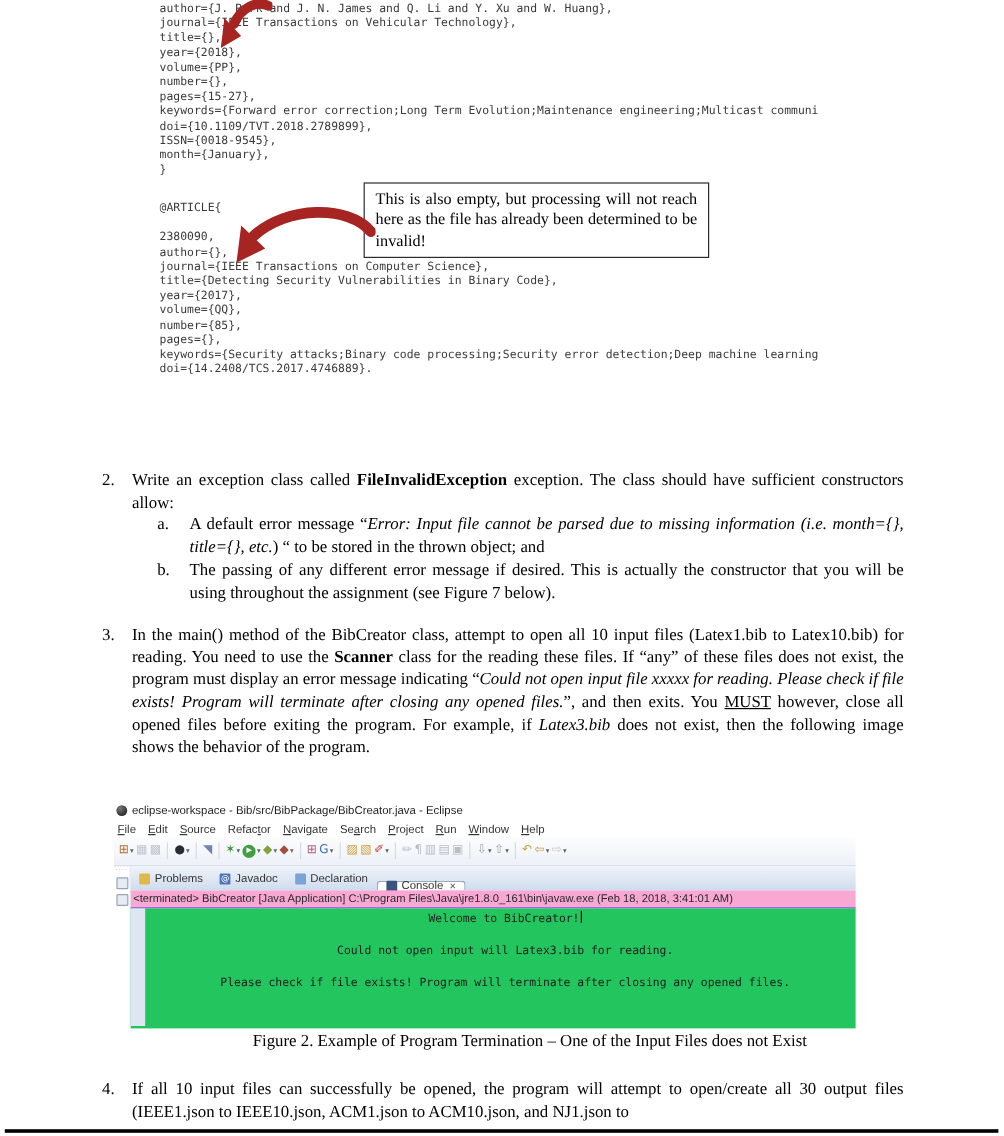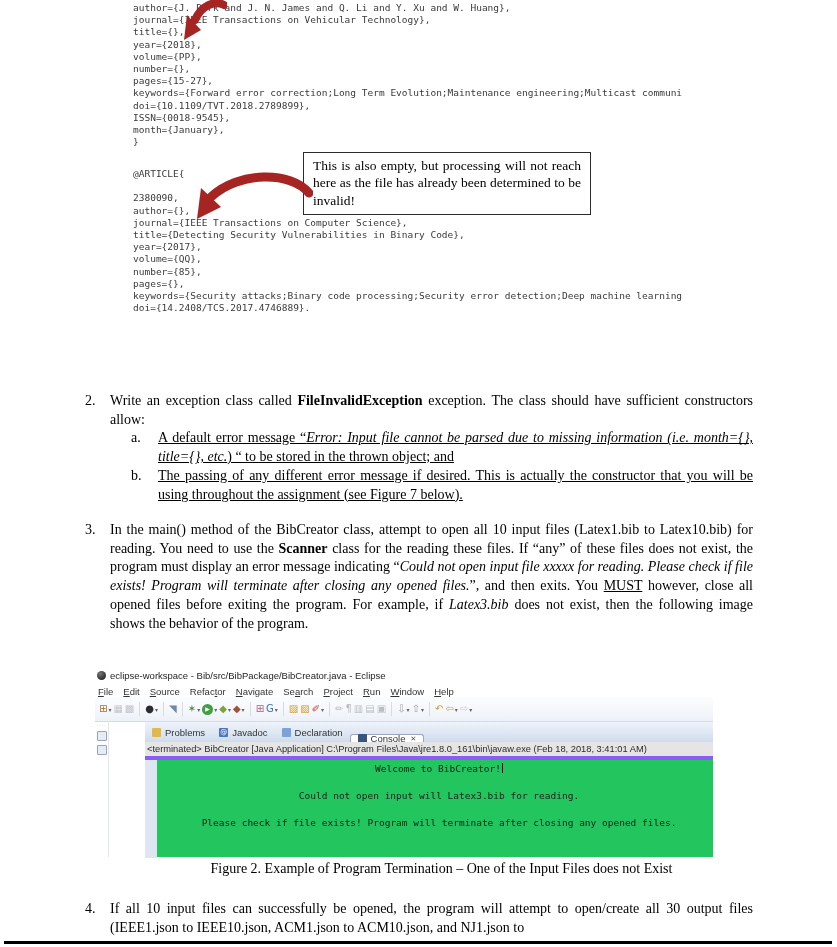--- a/index.html
+++ b/index.html
@@ -24,45 +24,45 @@
   .fig-caption{position:absolute;left:0;width:837px;text-align:center;font-size:14px;}
   #cap1{top:337px;}
   #cap2{top:861px;padding-left:23px;}
 
   
   .numbered{position:absolute;left:85px;width:668px;font-size:14px;line-height:18.7px;}
   .num{position:absolute;left:0;top:0;}
   .ntext{margin-left:25px;text-align:justify;}
   .sub{position:relative;margin-left:46px;}
   .sublabel{position:absolute;left:0;top:0;}
-  .subtext{margin-left:27px;text-align:justify;text-decoration:underline;}
+  .subtext{margin-left:27px;text-align:justify;}
 
   
   #eclipse{position:absolute;left:95px;top:668px;width:618px;font-family:"Liberation Sans",sans-serif;}
   .e-title{height:14px;display:flex;align-items:center;font-size:9.5px;color:#1e1e1e;}
   .e-logo{width:9px;height:9px;border-radius:50%;background:radial-gradient(circle at 35% 30%,#777,#111);margin:0 4px 0 2px;flex:0 0 auto;}
   .e-menu{height:15px;display:flex;align-items:flex-end;font-size:9.5px;color:#333;padding-left:3px;}
   .mi{margin-right:10px;cursor:default;}
   .e-toolbar{height:24px;display:flex;align-items:center;background:linear-gradient(#fdfdfe,#edf1f8);border-bottom:1px solid #d5dbe5;padding-left:3px;}
   .tbtn{display:inline-flex;align-items:center;margin:0 1px;}
   .tglyph{font-size:10px;line-height:12px;font-family:"DejaVu Sans",sans-serif;}
   .runbtn .tglyph{width:11px;height:11px;border-radius:50%;background:#3fa040;font-size:6px;display:inline-flex;align-items:center;justify-content:center;}
   .tcaret{font-size:6px;color:#666;margin-left:1px;}
   .tsep{width:1px;height:14px;background:#d8dce2;margin:0 4px;display:inline-block;}
-  .e-main{display:flex;height:135px;gap:36px;}
+  .e-main{display:flex;height:135px;}
   .e-rail{flex:0 0 13px;border-right:1px solid #e2e6ee;display:flex;flex-direction:column;align-items:center;padding-top:1px;}
   .rail-handle{font-size:5px;color:#99a2b2;line-height:4px;letter-spacing:1px;}
   .railicon{width:8px;height:8px;margin-top:4px;background:#e7ebf3;border:1px solid #9aa4b6;border-radius:1px;}
   .e-right{flex:1;display:flex;flex-direction:column;min-width:0;}
   .e-tabs{height:20px;background:linear-gradient(#eff3fa,#cfdced);display:flex;align-items:stretch;font-size:9.5px;color:#333;}
   .etab{display:flex;align-items:center;padding:0 7px;cursor:default;}
   .etab.active{background:#fff;border:1px solid #9aa7bd;border-bottom:none;border-radius:3px 3px 0 0;margin-top:12px;}
   .tabicon{width:9px;height:9px;border-radius:1px;margin-right:4px;color:#fff;font-size:7px;display:inline-flex;align-items:center;justify-content:center;font-family:"DejaVu Sans",sans-serif;}
   .tabclose{margin-left:5px;font-size:7px;color:#555;}
-  .e-chdr{height:14px;background:#e5e5e5;border-bottom:4px solid #8b5cf6;font-size:9.3px;color:#2a2a2a;
+  .e-chdr{height:14px;background:#f9a8d4;border-bottom:1px solid #8b5cf6;font-size:9.3px;color:#2a2a2a;
           display:flex;align-items:center;padding-left:2px;white-space:nowrap;overflow:hidden;}
   .e-cbody{position:relative;flex:1;background:#22c55e;text-align:center;}
   .e-strip{position:absolute;left:0;top:0;width:12px;height:98px;background:#dfe5f2;}
   .e-clines{margin-left:20px;padding-top:2px;font-family:"DejaVu Sans Mono",monospace;font-size:9.5px;line-height:13.4px;color:#1e1e1e;white-space:pre;}
   .caret{display:inline-block;width:1px;height:10px;background:#000;margin-left:1px;vertical-align:-1px;}
 
   #bottom-rule{position:absolute;left:4px;top:941px;width:828px;height:3px;background:#000;}
 </style>
 </head>
 <body>

